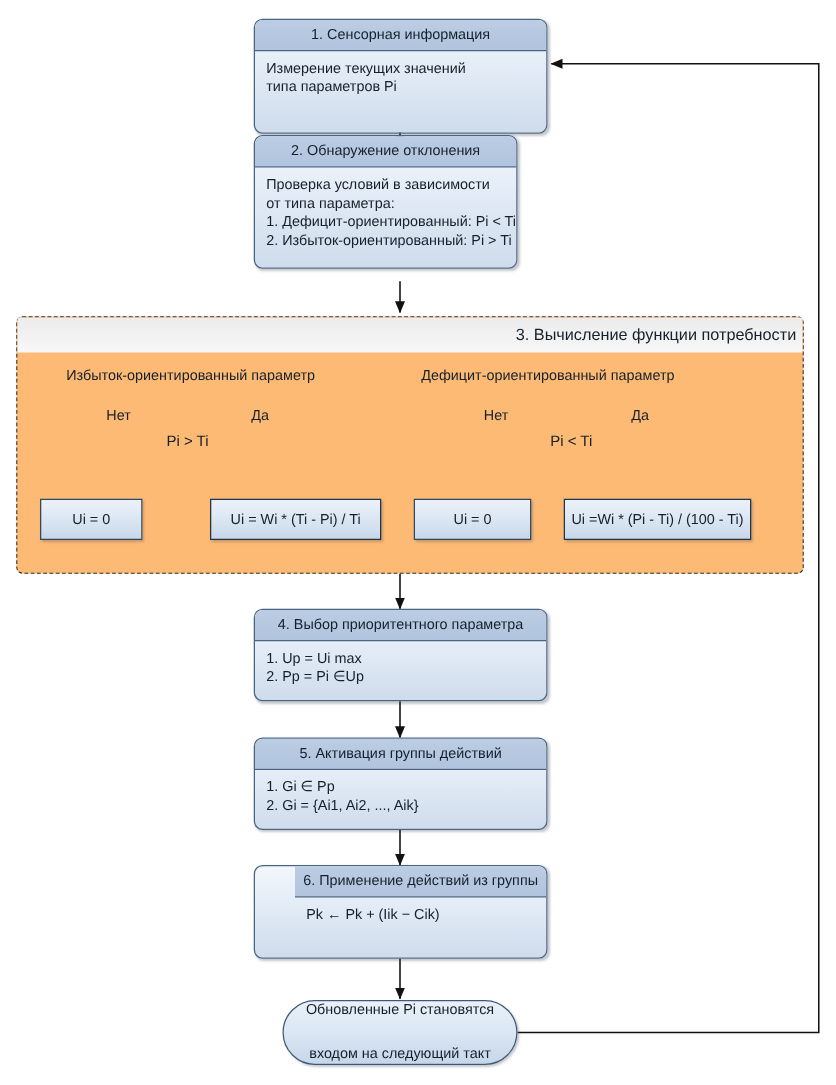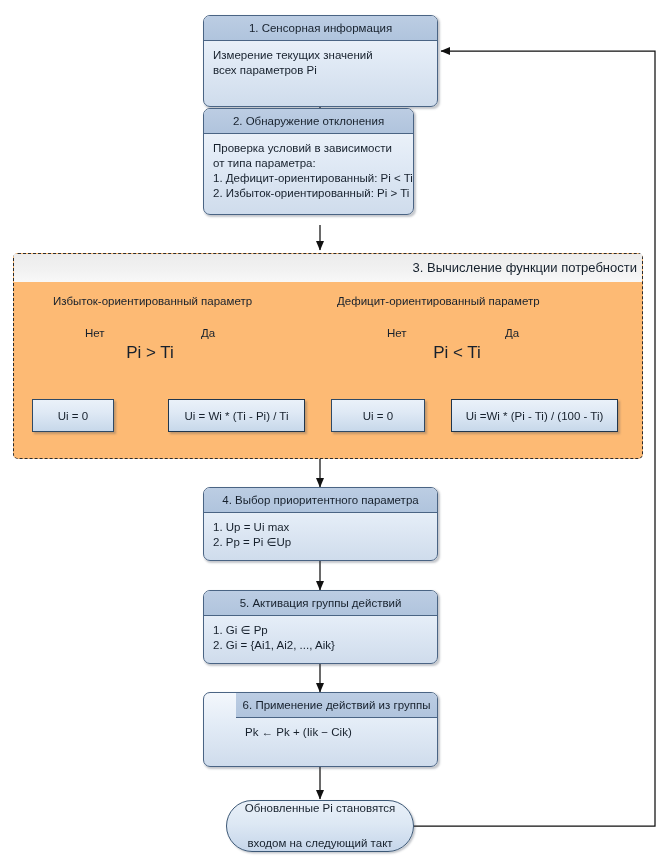--- a/index.html
+++ b/index.html
@@ -63,21 +63,21 @@
     font-size:11.5px;
     color:#16202c;
     white-space:nowrap;
   }
 
   
   .diam{position:absolute;}
   .diam .dtxt{
     position:absolute;left:0;top:0;width:100%;height:100%;
     display:flex;align-items:center;justify-content:center;
-    font-size:17px;color:#16202c;white-space:nowrap;
+    font-size:12px;color:#16202c;white-space:nowrap;
   }
 
   
   .sbox{
     position:absolute;
     box-sizing:border-box;
     border:1px solid #2f4a66;
     background:linear-gradient(180deg,#eaf1f9 0%,#dfe9f5 40%,#c7d8ea 100%);
     box-shadow:1.5px 1.5px 2px rgba(60,70,85,.30);
     display:flex;align-items:center;justify-content:center;
@@ -149,21 +149,21 @@
     <g filter="url(#shw)">
       <polygon points="150,316 190,353 150,390 110,353" fill="url(#diamGrad)" stroke="#1f3550" stroke-width="1.3"></polygon>
       <polygon points="457,316 497,353 457,390 417,353" fill="url(#diamGrad)" stroke="#1f3550" stroke-width="1.3"></polygon>
     </g>
   </svg>
 
   <div class="proc" style="left:203px;top:15px;width:235px;height:92px;">
     <div class="ttl">1. Сенсорная информация</div>
     <div class="bdy">
       <div class="ln">Измерение текущих значений</div>
-      <div class="ln">всех параметров Pi</div>
+      <div class="ln">типа параметров Pi</div>
     </div>
   </div>
 
   <div class="proc" style="left:203px;top:108px;width:211px;height:107px;">
     <div class="ttl">2. Обнаружение отклонения</div>
     <div class="bdy">
       <div class="ln">Проверка условий в зависимости</div>
       <div class="ln">от типа параметра:</div>
       <div class="ln">1. Дефицит-ориентированный: Pi &lt; Ti</div>
       <div class="ln">2. Избыток-ориентированный: Pi &gt; Ti</div>
@@ -194,21 +194,21 @@
     </div>
 
   <div class="sbox strong" style="left:168px;top:399px;width:137px;height:33px;text-align:center;">
       <span>Ui = Wi * (Ti - Pi) / Ti</span>
     </div>
 
   <div class="sbox" style="left:331px;top:399px;width:94px;height:33px;">
       <span>Ui = 0</span>
     </div>
 
-  <div class="sbox strong" style="left:451px;top:399px;width:167px;height:33px;">
+  <div class="sbox strong" style="left:451px;top:399px;width:150px;height:33px;">
       <span>Ui =Wi * (Pi - Ti) / (100 - Ti)</span>
     </div>
 
   <div class="proc" style="left:203px;top:487px;width:235px;height:74px;">
     <div class="ttl">4. Выбор приоритентного параметра</div>
     <div class="bdy">
       <div class="ln">1. Up = Ui max</div>
       <div class="ln">2. Pp = Pi ∈Up</div>
     </div>
   </div>

